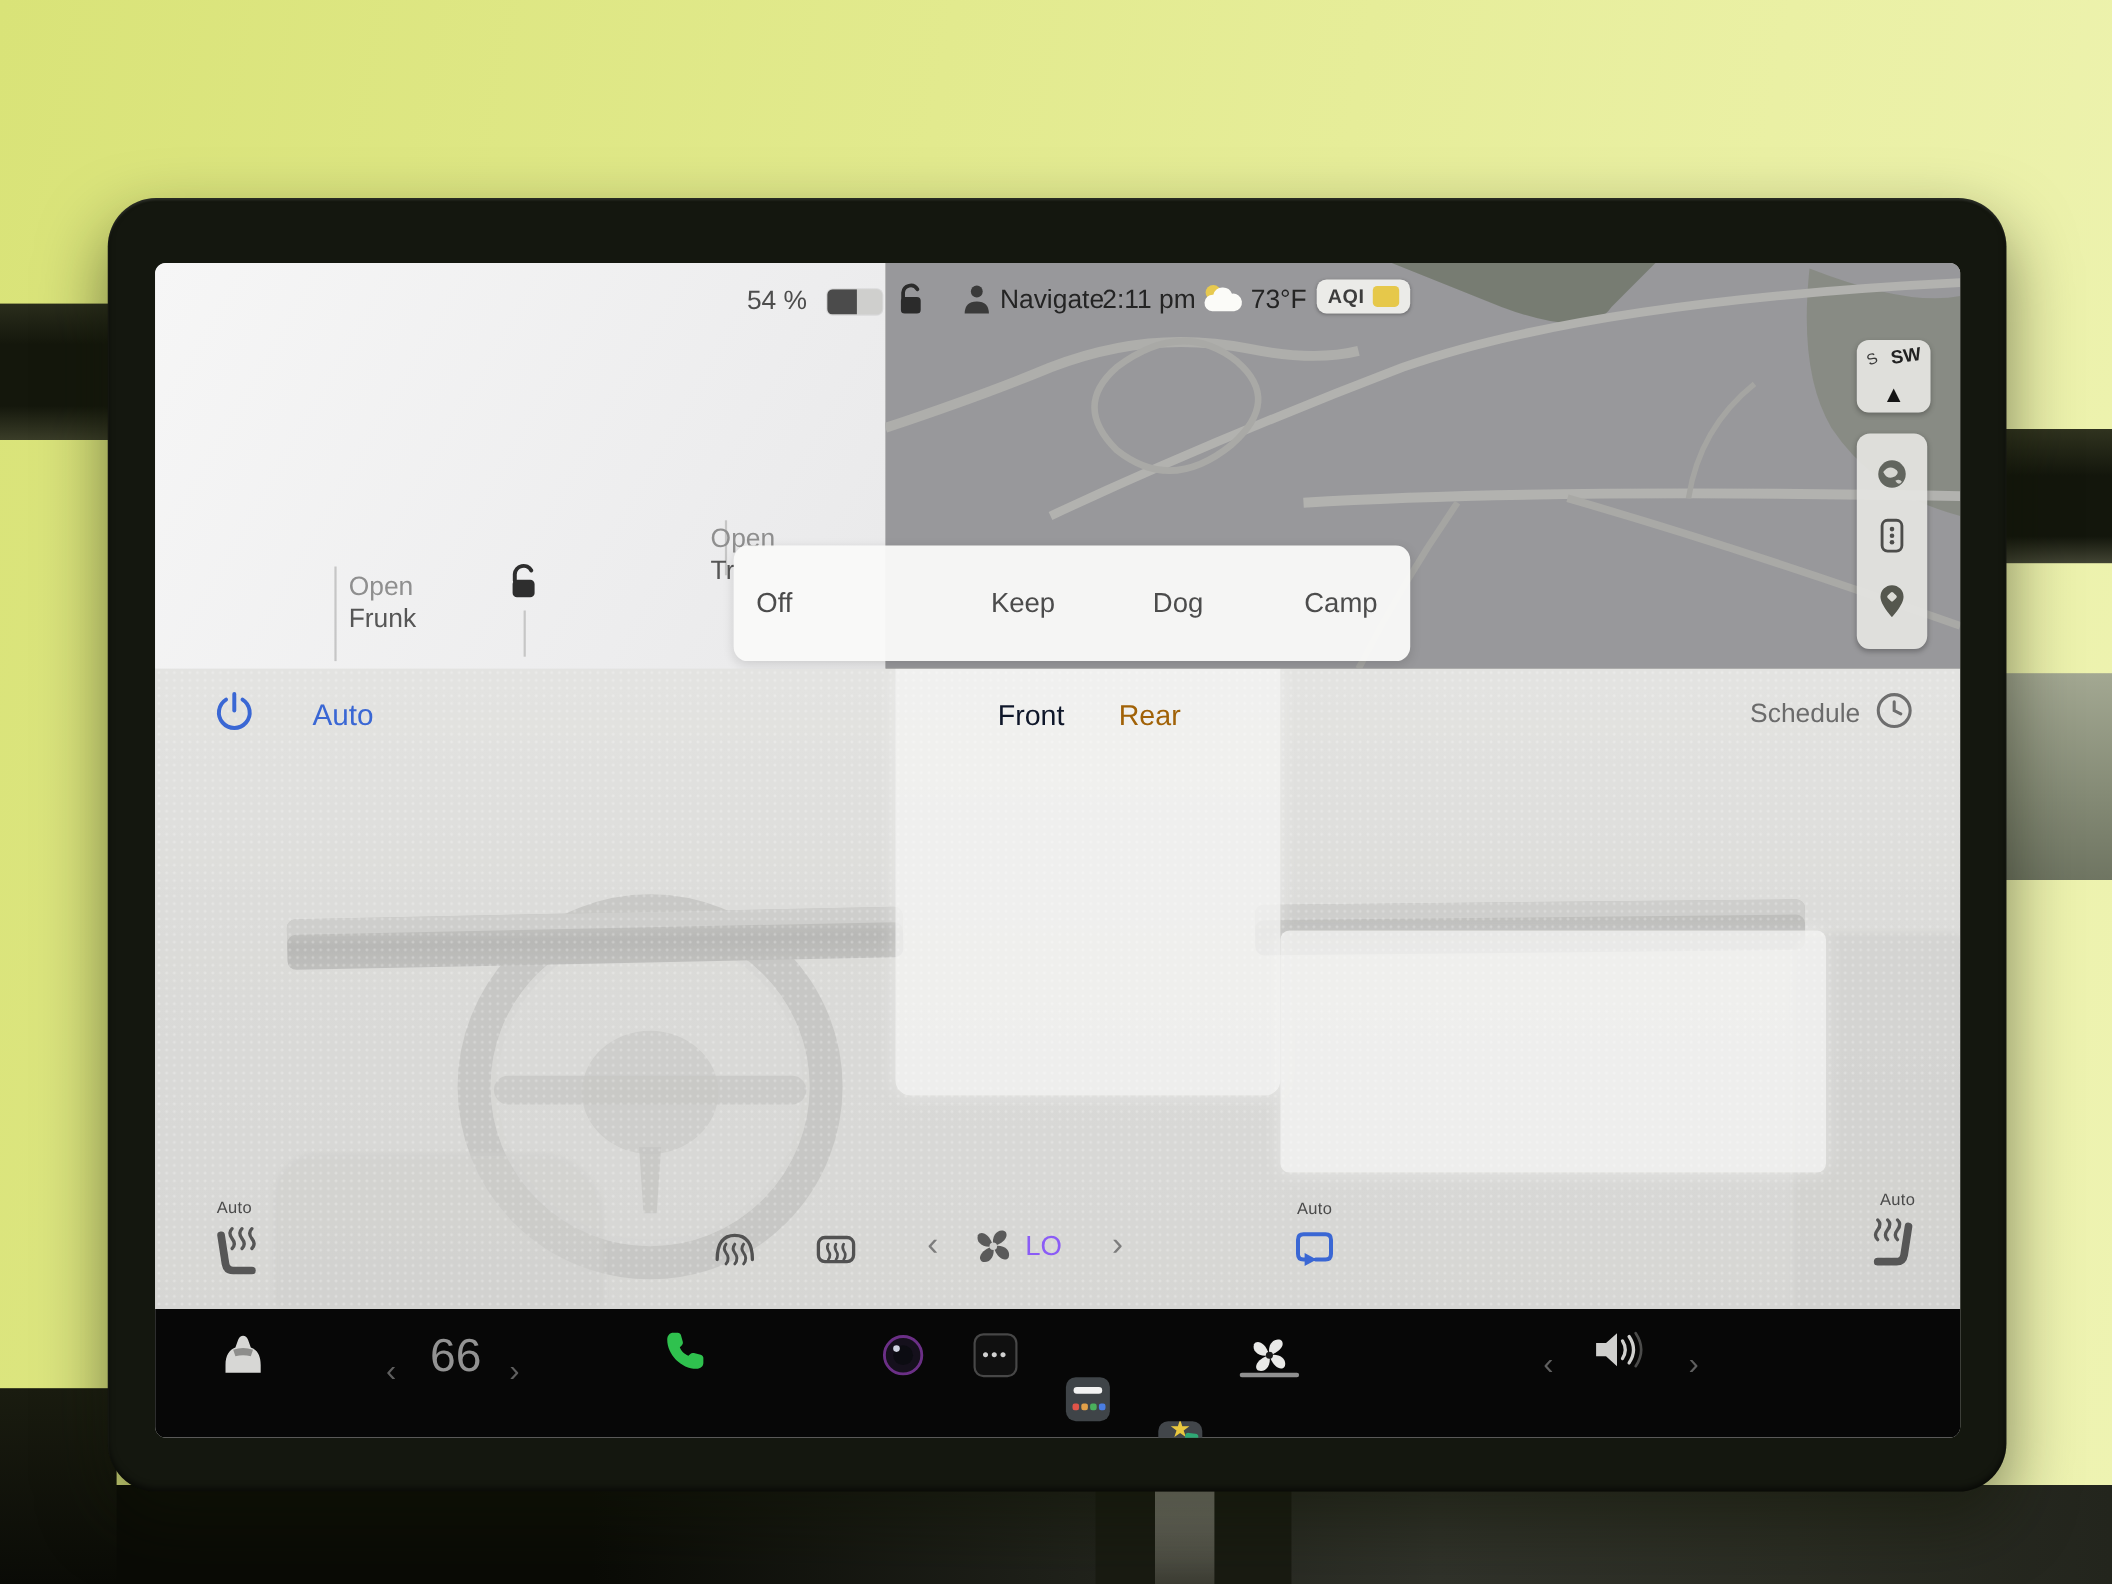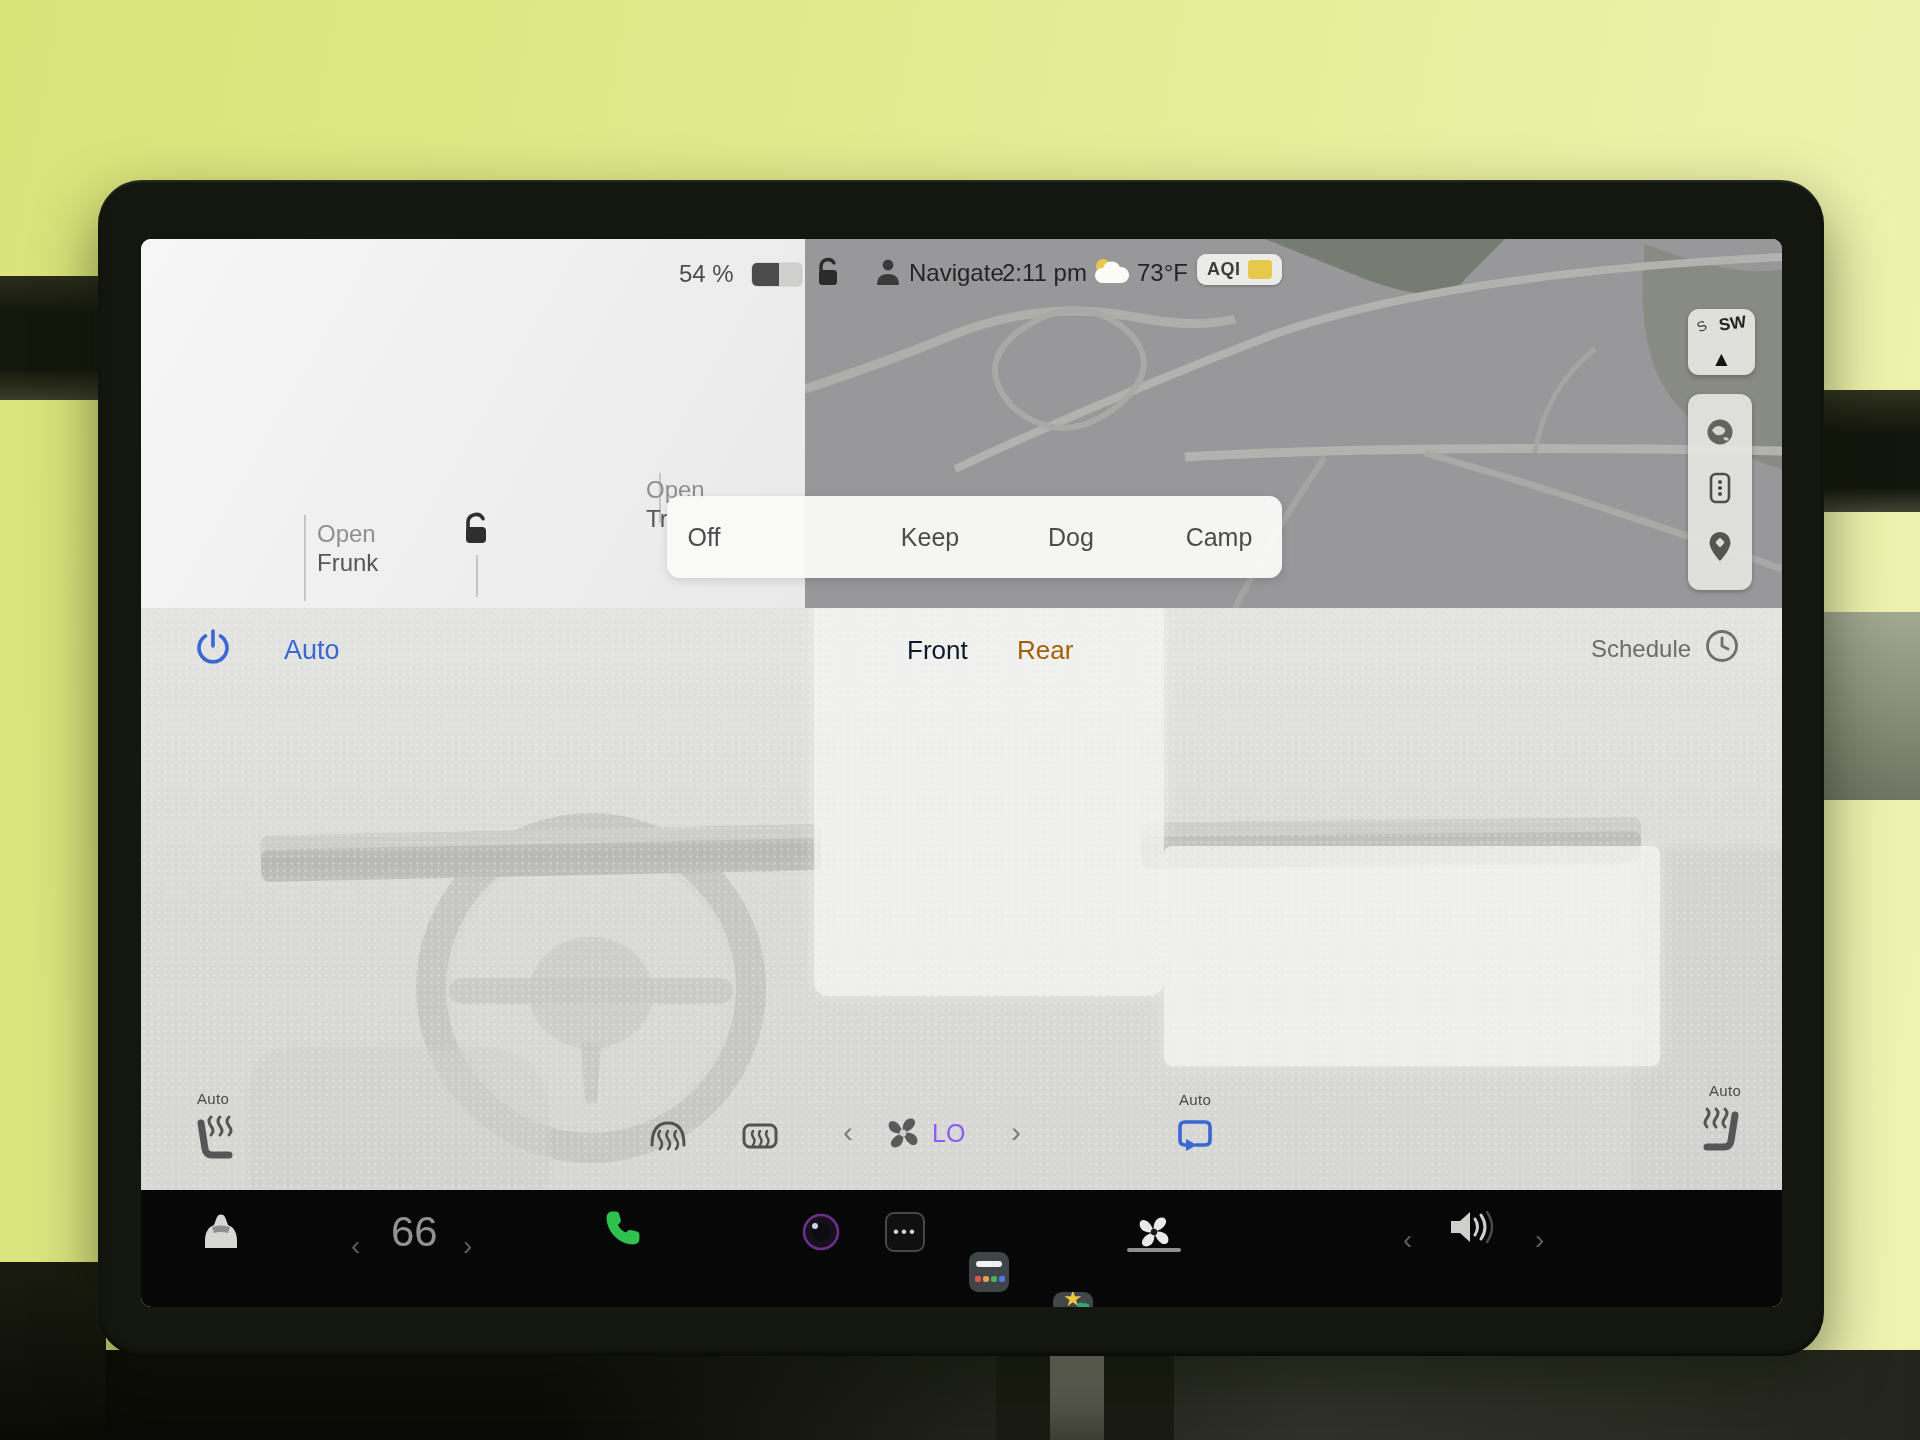--- a/index.html
+++ b/index.html
@@ -52,21 +52,21 @@
   .map-pill{left:1547px;top:155px;width:64px;height:196px;border-radius:12px;background:rgba(229,229,226,.92);
     box-shadow:0 2px 5px rgba(0,0,0,.25);display:flex;flex-direction:column;align-items:center;justify-content:space-around;padding:12px 0;}
 
   
   .qc-div{background:#c6c6c6;width:2px;}
   .two-line{font-size:24px;line-height:29px;}
   .two-line .l1{color:#8f8f8f;}
   .two-line .l2{color:#565656;}
 
   
-  .mode-panel{left:526px;top:257px;width:615px;height:82px;border-radius:13px;background:rgba(249,249,248,.96);
+  .mode-panel{left:526px;top:257px;width:615px;height:105px;border-radius:13px;background:rgba(249,249,248,.96);
     box-shadow:0 3px 10px rgba(0,0,0,.12);}
   .mode{position:absolute;top:50%;transform:translate(-50%,-50%);font-size:25px;color:#4c4c4c;}
 
   
   .blue{color:#3a67d4;}
   .tab-front{font-size:26px;color:#0f172a;font-weight:500;}
   .tab-rear{font-size:26px;color:#a16207;}
   .schedule{font-size:24px;color:#6b6b6b;}
 
   

